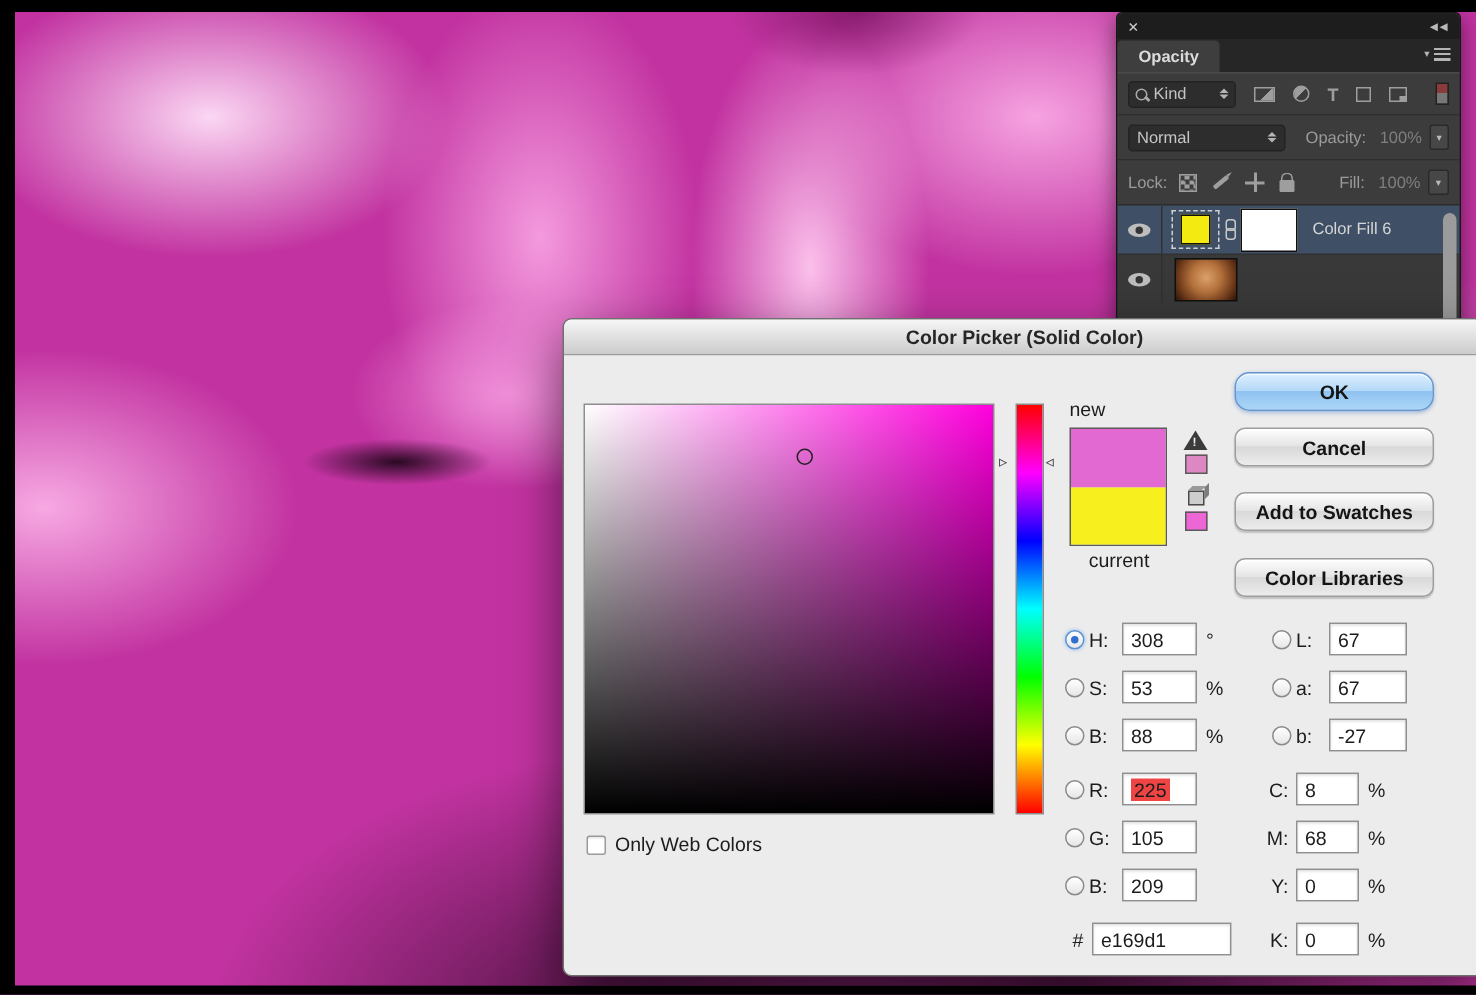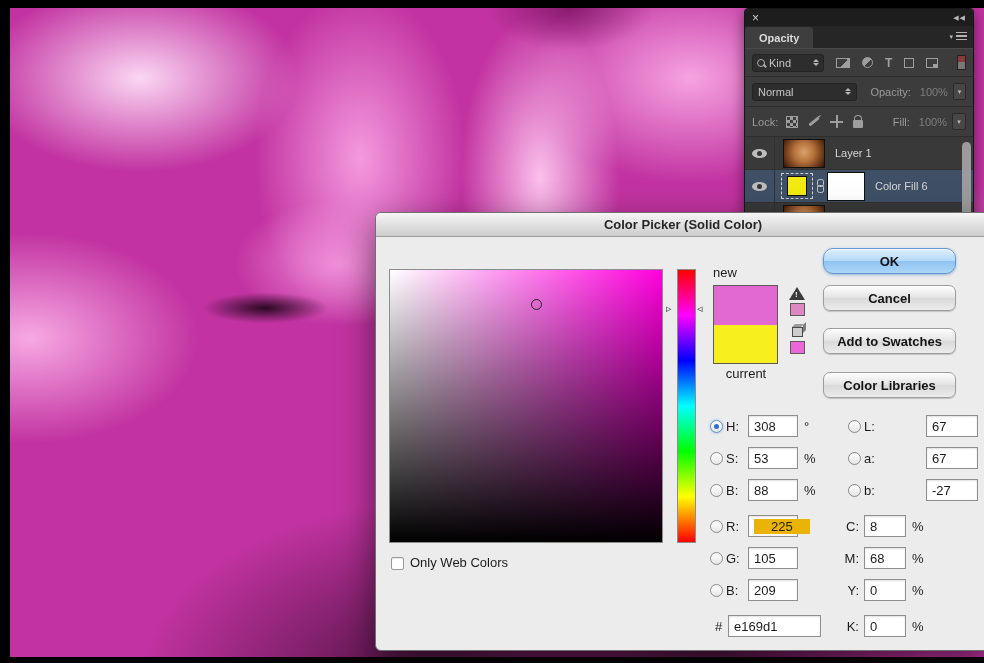--- a/index.html
+++ b/index.html
@@ -147,23 +147,23 @@
   .r1{top:201px;} .r2{top:233px;} .r3{top:265px;} .r4{top:301px;} .r5{top:333px;} .r6{top:365px;} .r7{top:401px;}
   .radio{width:13px;height:13px;border-radius:50%;border:1px solid #8a8a8a;box-sizing:border-box;
          background:linear-gradient(#fff,#e6e6e6);margin-right:3px;flex:none;}
   .radio.sel{border-color:#5b90d2;box-shadow:0 0 3px #8cb8ec;position:relative;}
   .radio.sel::after{content:"";position:absolute;left:3px;top:3px;width:5px;height:5px;border-radius:50%;
          background:#2f6fd0;}
   .flab{width:22px;font-size:13px;}
   .flab.cmyk{width:30px;text-align:right;padding-right:5px;box-sizing:border-box;}
   .tinput{background:#fff;border:1px solid #8f8f8f;box-shadow:inset 0 1px 2px rgba(0,0,0,.13);height:22px;
           box-sizing:border-box;font-size:13px;display:flex;align-items:center;padding-left:5px;}
-  .w50{width:50px;} .w52{width:52px;margin-left:40px;} .w42{width:42px;} .w92{width:93px;}
+  .w50{width:50px;} .w52{width:52px;} .w42{width:42px;} .w92{width:93px;}
   .funit{margin-left:6px;font-size:13px;}
-  .selhl{background:#eab308;padding:0 17px;}
+  .selhl{background:#ef4444;padding:0 2px;}
   .cb{position:absolute;left:15px;top:344px;width:13px;height:13px;background:#fff;border:1px solid #9a9a9a;
       border-radius:2px;box-sizing:border-box;box-shadow:inset 0 1px 1px rgba(0,0,0,.1);}
   .cblab{position:absolute;left:34px;top:342px;font-size:13px;}
 </style>
 </head>
 <body>
 
 <div class="stage">
   <div class="photo"></div>
 
@@ -213,27 +213,20 @@
         <span class="checker-icon"></span>
         <span class="brush-icon"></span>
         <span class="move-icon"></span>
         <span class="lock-icon"></span>
       </span>
       <span class="p-lab" style="margin-left:auto;">Fill:</span>
       <span class="p-val" style="margin-left:9px;">100%</span>
       <span class="p-arrowbtn" style="margin-left:5px;">▾</span>
     </div>
     <div class="p-list">
-      <div class="l-row">
-        <span class="eyebox">
-            <span class="eye-icon"></span>
-          </span>
-        <span class="thumb"></span>
-        <span class="l-name">Layer 1</span>
-      </div>
       <div class="l-row selected">
         <span class="eyebox">
             <span class="eye-icon"></span>
           </span>
         <span class="fillwrap">
             <span class="fillswatch" style="background-color: rgb(242, 234, 16);"></span>
           </span>
         <span class="link-icon"></span>
         <span class="maskthumb"></span>
         <span class="l-name">Color Fill 6</span>

